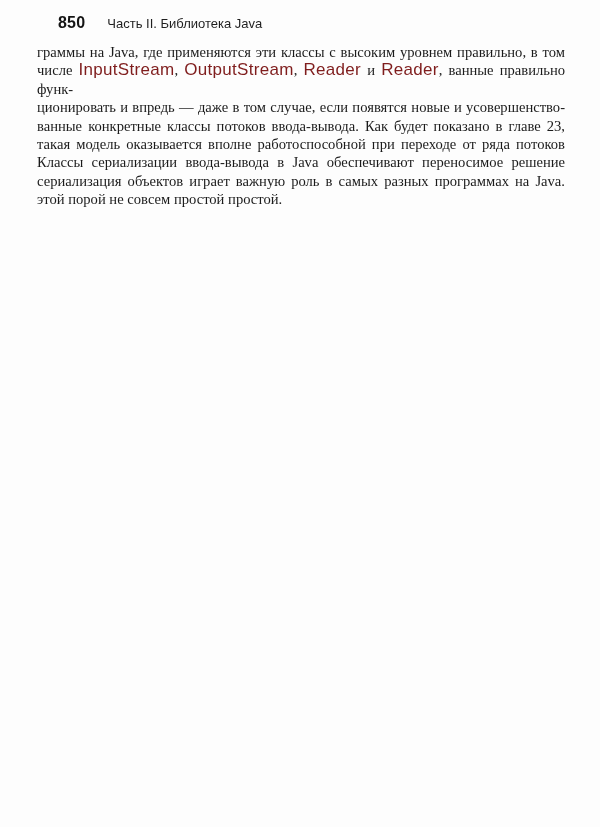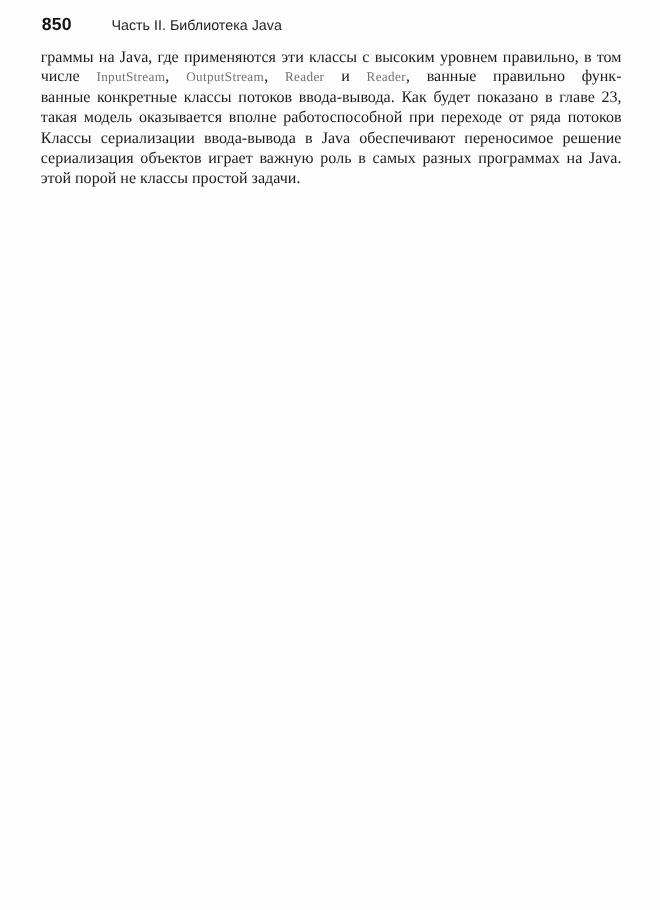--- a/index.html
+++ b/index.html
@@ -7,59 +7,60 @@
     width: 600px; height: 827px;
     background: #fdfdfd;
     overflow: hidden;
     font-family: "Liberation Serif", serif;
     color: #1b1b1b;
   }
   .page { position: relative; width: 600px; height: 827px; }
   .header {
     display: flex;
     align-items: baseline;
-    padding: 14px 35px 0 38px;
+    padding: 14px 35px 0 58px;
     font-family: "Liberation Sans", sans-serif;
   }
   .page-num {
     font-weight: bold;
     font-size: 16px;
     letter-spacing: 0.2px;
     color: #141414;
   }
   .running-title {
     font-size: 13px;
-    margin-left: 36px;
+    margin-left: 22px;
     color: #1f1f1f;
   }
   .body-text {
     padding: 11px 35px 0 37px;
     font-size: 14.6px;
     line-height: 18.4px;
   }
   .line { width: 528px; white-space: normal; }
   .line.just { text-align: justify; text-align-last: justify; }
   .line.last { text-align: left; text-align-last: auto; }
   .code {
-    font-family: Liberation Serif, serif;
-    font-size: 12px;
-    color: #737373;
+    font-family: Liberation Sans, sans-serif;
+    font-size: 17px;
+    color: #7f1d1d;
     letter-spacing: 0.3px;
   }
 </style>
 </head>
 <body>
 
 <div class="page">
   <div class="header">
     <span class="page-num">850</span>
     <span class="running-title">Часть II. Библиотека Java</span>
   </div>
   <div class="body-text">
       <div class="line just"><span class="txt">граммы на Java, где применяются эти классы с высоким уровнем правильно, в том</span></div>
       <div class="line just"><span class="txt">числе </span><span class="code">InputStream</span><span class="txt">, </span><span class="code">OutputStream</span><span class="txt">, </span><span class="code">Reader</span><span class="txt"> и </span><span class="code">Reader</span><span class="txt">, ванные правильно функ-</span></div>
+      <div class="line just"><span class="txt">ционировать и впредь — даже в том случае, если появятся новые и усовершенство-</span></div>
       <div class="line just"><span class="txt">ванные конкретные классы потоков ввода-вывода. Как будет показано в главе 23,</span></div>
       <div class="line just"><span class="txt">такая модель оказывается вполне работоспособной при переходе от ряда потоков</span></div>
       <div class="line just"><span class="txt">Классы сериализации ввода-вывода в Java обеспечивают переносимое решение</span></div>
       <div class="line just"><span class="txt">сериализация объектов играет важную роль в самых разных программах на Java.</span></div>
-      <div class="line last"><span class="txt">этой порой не классы простой задачи.</span></div>
+      <div class="line last"><span class="txt">этой порой не совсем простой простой.</span></div>
     </div>
 </div>
 
 </body></html>

